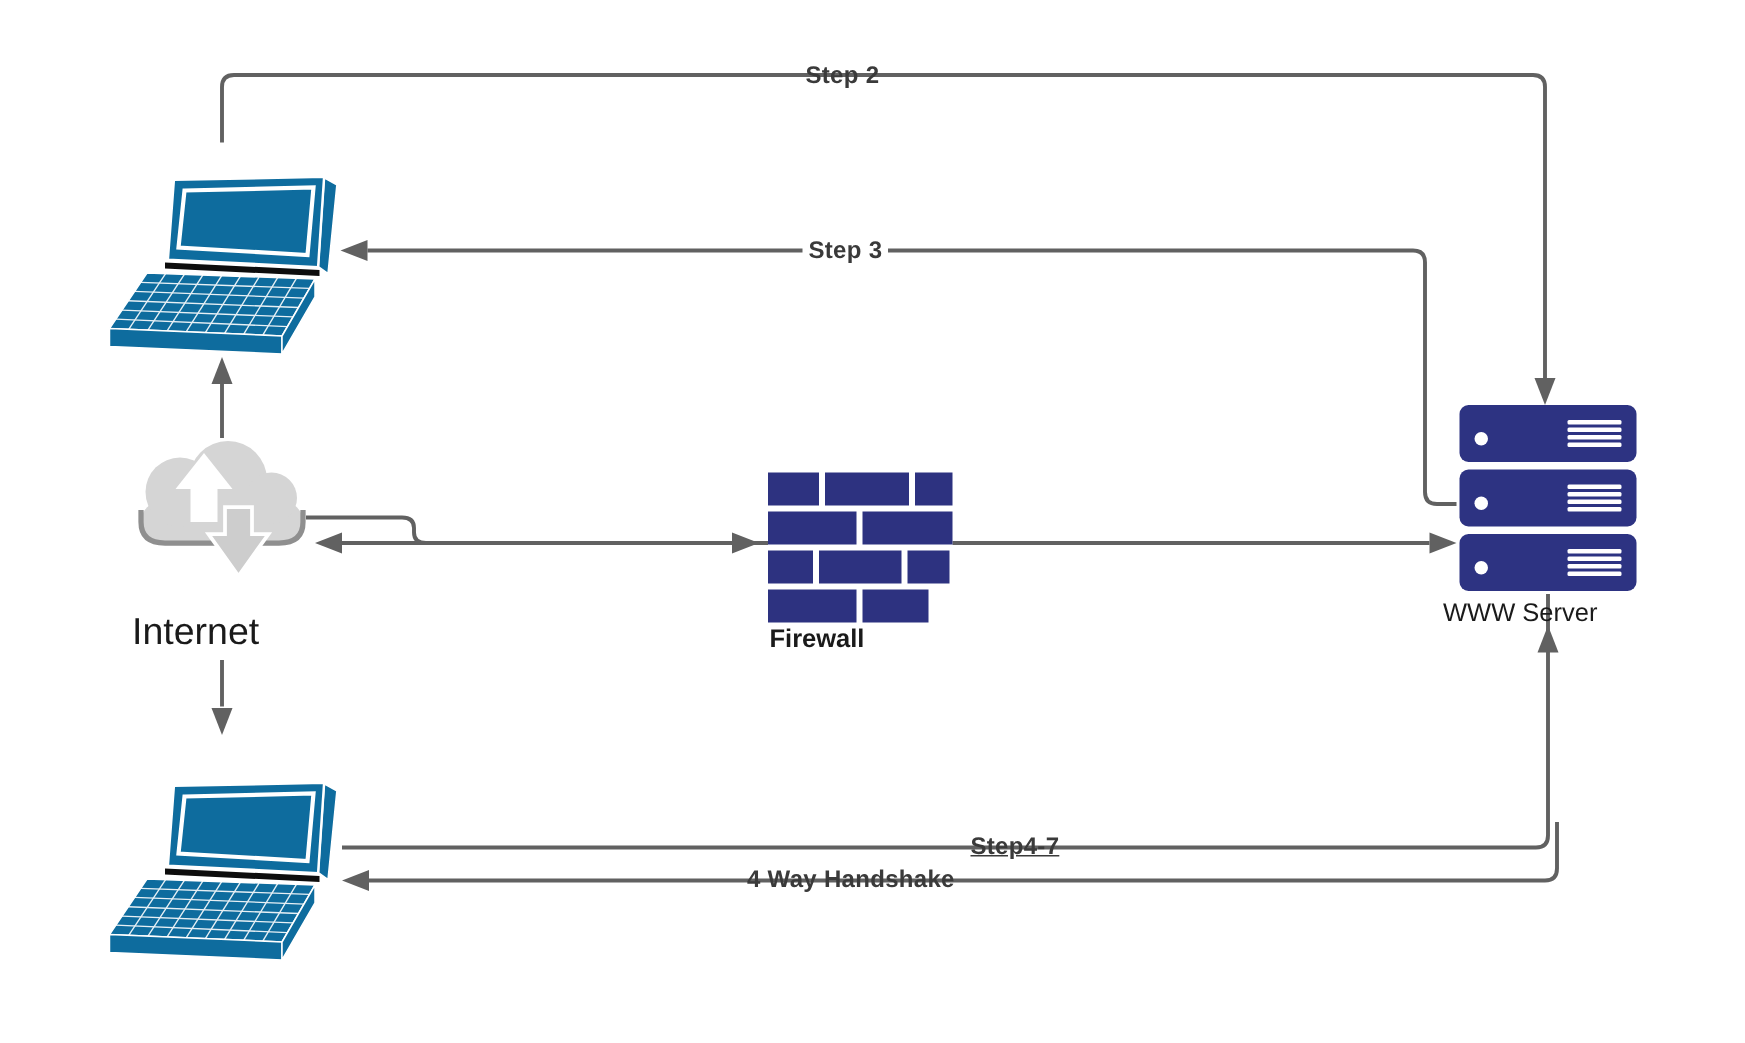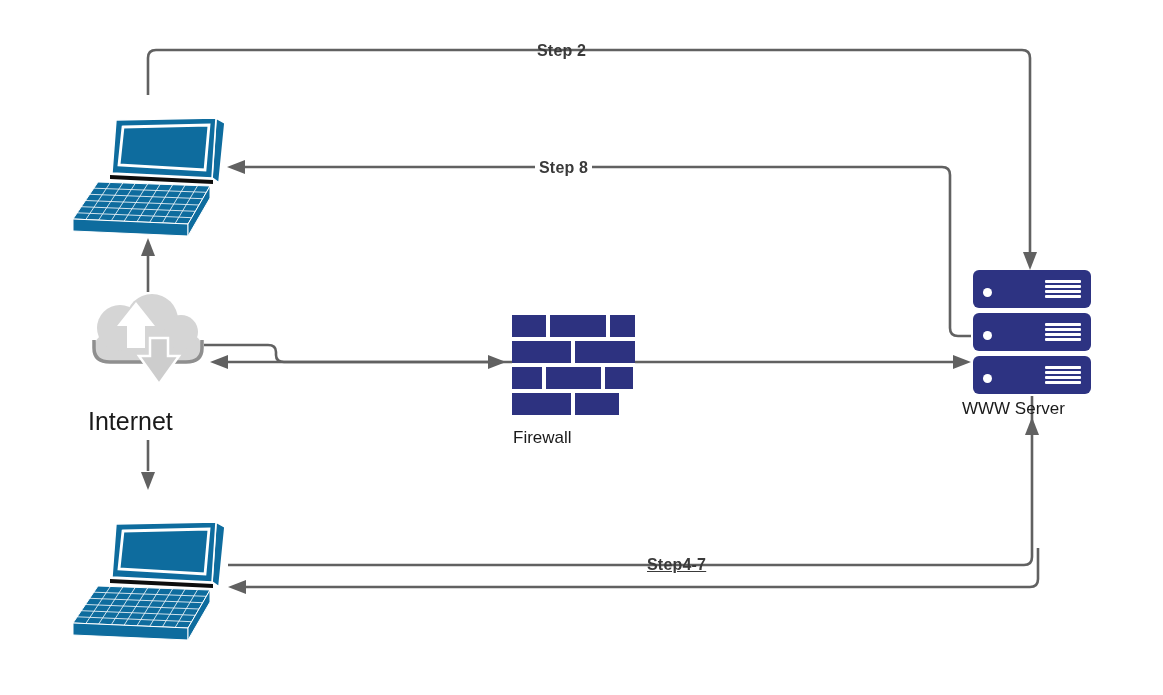--- a/index.html
+++ b/index.html
@@ -167,21 +167,21 @@
     <div class="fw-row">
       <div class="brick" style="width:30px"></div>
       <div class="brick" style="width:55px"></div>
       <div class="brick" style="width:28px"></div>
     </div>
     <div class="fw-row">
       <div class="brick" style="width:59px"></div>
       <div class="brick" style="width:44px"></div>
     </div>
   </div>
-  <div class="lbl node-label lbl-firewall" style="left:513px;top:428px;width:120px;">Firewall</div>
+  <div class="lbl node-label lbl-firewall" style="left:513px;top:416px;width:120px;font-weight:bold;">Firewall</div>
 
   <div class="node server-stack" style="left:973px;top:270px;">
     <div class="server-unit">
       <span class="server-dot"></span>
       <span class="server-vents">
           <i></i>
           <i></i>
           <i></i>
           <i></i>
         </span>
@@ -202,18 +202,19 @@
           <i></i>
           <i></i>
           <i></i>
         </span>
     </div>
   </div>
   <div class="lbl node-label lbl-server" style="left:962px;top:399px;width:140px;">WWW Server</div>
 
   <div class="lbl edge-label" style="left:537px;top:42px;width:100px;">Step 2</div>
 
-  <div class="lbl edge-label" style="left:535px;top:159px;width:100px;"><span class="bg-white">Step 8</span></div>
+  <div class="lbl edge-label" style="left:535px;top:159px;width:100px;"><span class="bg-white">Step 3</span></div>
 
   <div class="lbl edge-label" style="left:647px;top:556px;width:110px;text-decoration:underline;">Step4-7</div>
 
+  <div class="lbl edge-label" style="left:498px;top:578px;width:210px;">4 Way Handshake</div>
 
 </div>
 
 </body></html>

